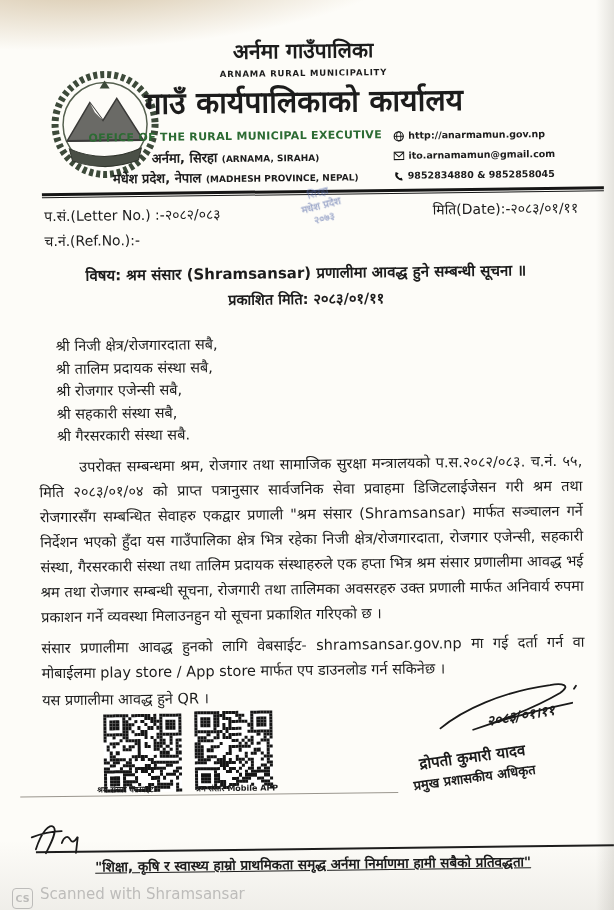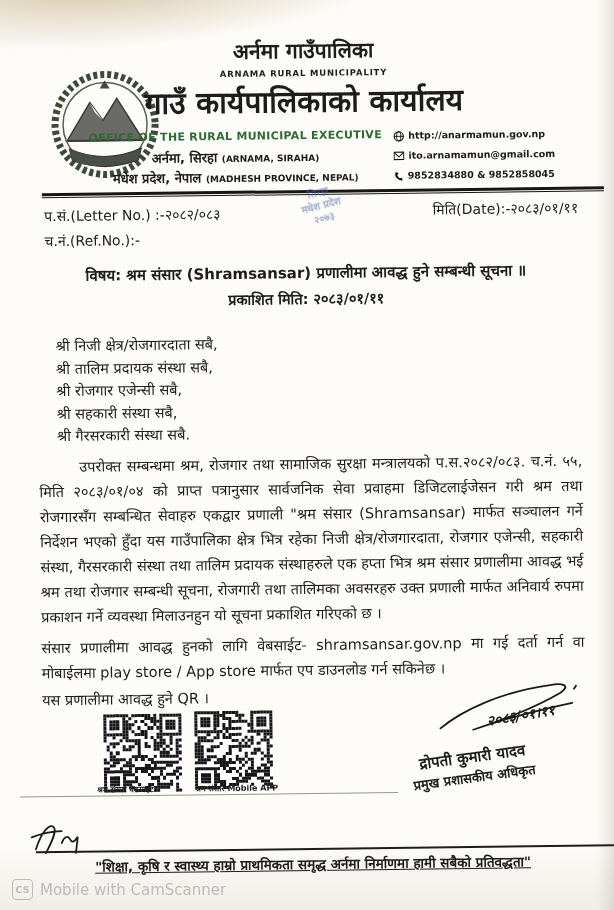--- a/index.html
+++ b/index.html
@@ -71,21 +71,21 @@
   .initial-scribble{position:absolute;left:22px;top:816px;}
 
   
   .fold-line{position:absolute;left:15px;top:793px;width:378px;border-top:1.5px solid #9a968e;}
   .footer-rule{position:absolute;left:30px;top:848px;width:578px;border-top:2.2px solid #1d1d1d;}
   .motto{position:absolute;left:0;top:855px;width:100%;text-align:center;font-size:13.5px;font-weight:bold;text-decoration:underline;}
 
   
   .watermark{position:absolute;left:12px;top:879px;display:flex;align-items:center;gap:7px;color:#bdbcba;font-size:15px;}
   .cs-badge{width:19px;height:19px;border-radius:4px;border:1.8px solid #bdbcba;display:flex;align-items:center;justify-content:center;
-     font-size:9.5px;font-weight:bold;color:#bdbcba;}
+     font-size:9.5px;font-weight:bold;color:#bdbcba;margin-top:9px;}
 </style>
 </head>
 <body>
 
 <div class="page">
   <div class="scan-shade-tl"></div>
   <div class="scan-shade-r"></div>
   <div class="scan-shade-b"></div>
 
   <div class="letter">
@@ -849,15 +849,15 @@
       </svg>
     </div>
 
     <div class="fold-line"></div>
     <div class="footer-rule"></div>
     <div class="motto">"शिक्षा, कृषि र स्वास्थ्य हाम्रो प्राथमिकता समृद्ध अर्नमा निर्माणमा हामी सबैको प्रतिवद्धता"</div>
   </div>
 
   <div class="watermark">
     <span class="cs-badge">CS</span>
-    <span>Mobile with CamScanner</span>
+    <span>Scanned with Shramsansar</span>
   </div>
 </div>
 
 </body></html>

